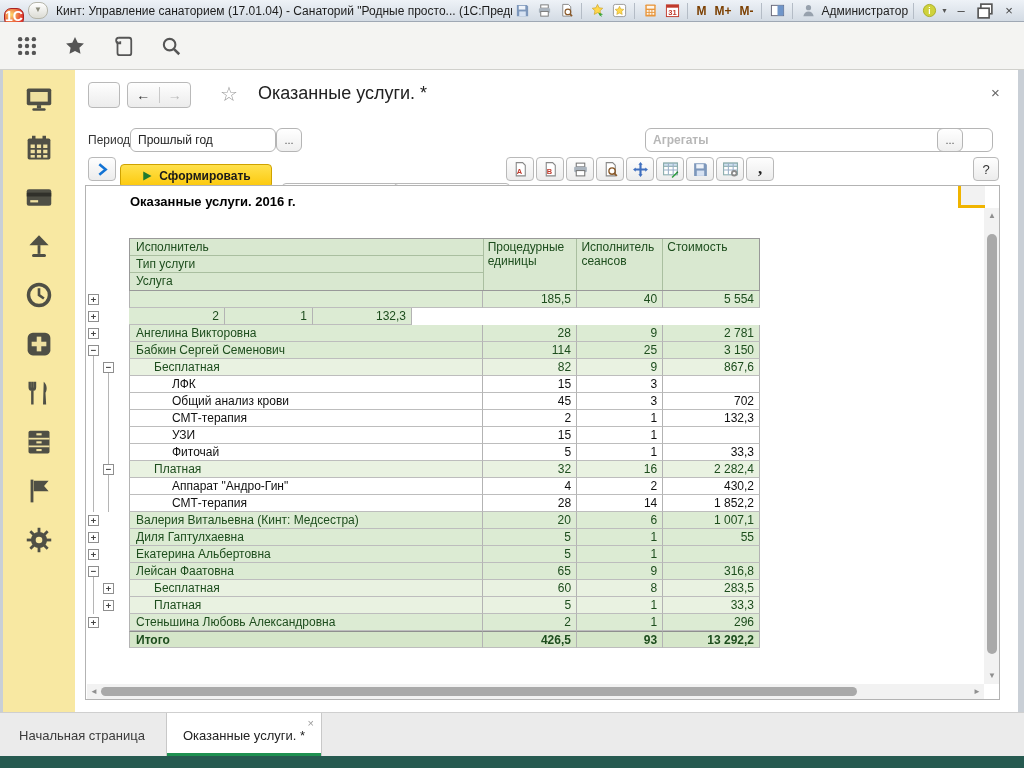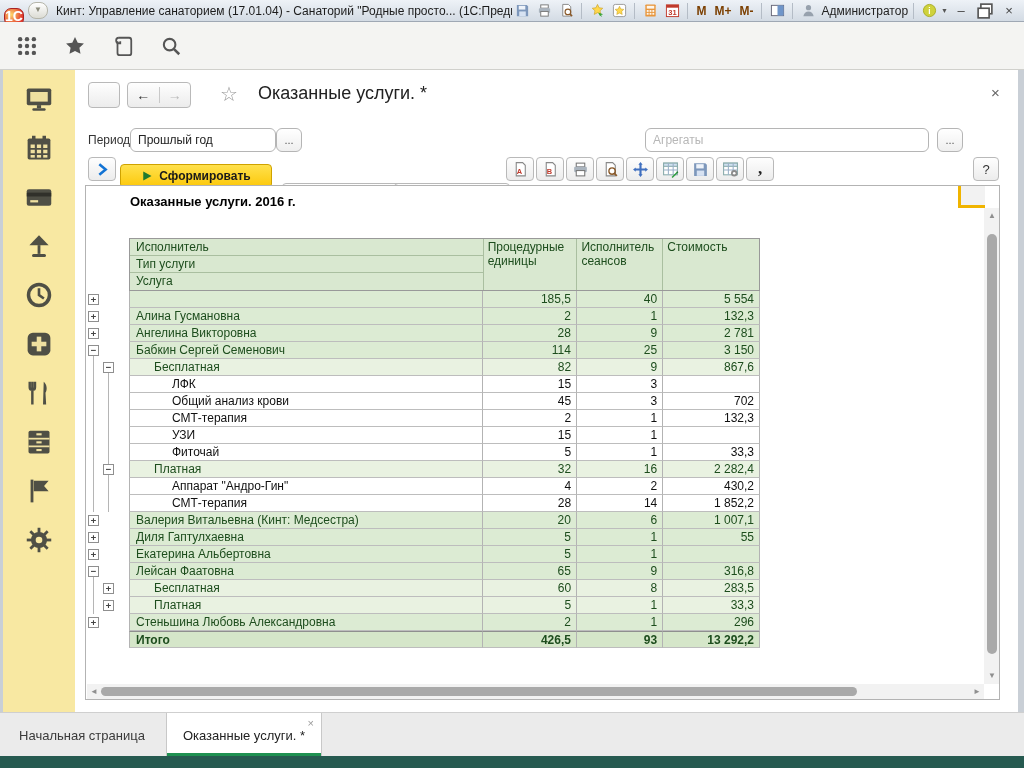--- a/index.html
+++ b/index.html
@@ -360,21 +360,21 @@
   <div class="abs" id="fav-star">☆</div>
   <div class="abs" id="form-title">Оказанные услуги. *</div>
   <div class="abs" id="form-close">×</div>
 
   
   <span class="abs" id="period-label">Период:</span>
   <div class="field" style="left:130px;top:128px;width:146px;">
       <span>Прошлый год</span>
     </div>
   <div class="fieldbtn" style="left:276px;top:128px;">...</div>
-  <div class="field" style="left:645px;top:128px;width:284px;">
+  <div class="field" style="left:645px;top:128px;width:348px;font-weight:bold;">
       <span class="placeholder">Агрегаты</span>
     </div>
   <div class="fieldbtn" style="left:937px;top:128px;">...</div>
 
   
   <div class="tool iconbtn" style="left:88px;top:157px;width:28px;">
     <svg viewBox="0 0 16 16">
         <path d="M5 3l6 5-6 5" stroke="#1273d4" stroke-width="2.4" fill="none"></path>
       </svg>
   </div>
@@ -484,21 +484,20 @@
           </div>
           <div class="tc name" style="padding-left: 6px;"></div>
           <div class="tc num w-units">185,5</div>
           <div class="tc num w-sess">40</div>
           <div class="tc num w-cost">5 554</div>
         </div>
         <div class="trow g0">
           <div class="tm">
             <span class="exp" style="left: 2px;">+</span>
           </div>
-          <div class="tc name" style="padding-left: 6px;">Алина Гусмановна</div>
           <div class="tc num w-units">2</div>
           <div class="tc num w-sess">1</div>
           <div class="tc num w-cost">132,3</div>
         </div>
         <div class="trow g0">
           <div class="tm">
             <span class="exp" style="left: 2px;">+</span>
           </div>
           <div class="tc name" style="padding-left: 6px;">Ангелина Викторовна</div>
           <div class="tc num w-units">28</div>

